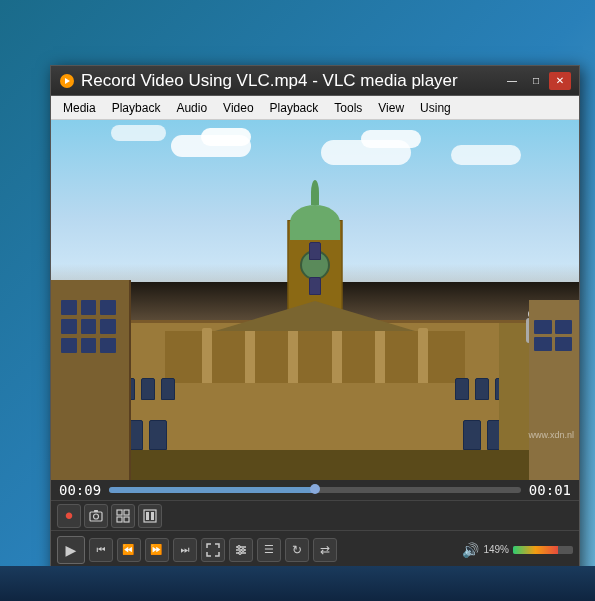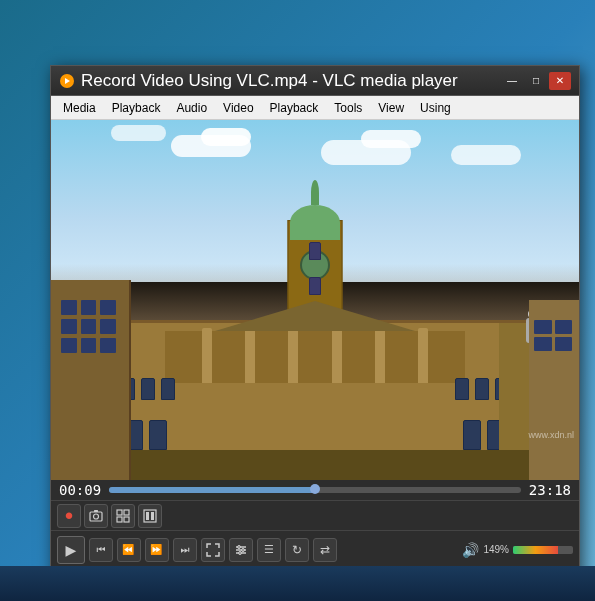--- a/index.html
+++ b/index.html
@@ -415,21 +415,21 @@
         <div class="watermark">www.xdn.nl</div>
       </div>
     </div>
 
     <div class="seek-area">
       <span class="time-label">00:09</span>
       <div class="seek-bar-container">
         <div class="seek-bar-fill"></div>
         <div class="seek-bar-handle"></div>
       </div>
-      <span class="time-label">23:18</span>
+      <span class="time-label">00:01</span>
     </div>
 
     <div class="controls-row1">
 
       <div class="ctrl-btn" style="color:#e74c3c;font-size:14px;">⏺</div>
 
       <div class="ctrl-btn" style="font-size:11px;">
         <svg width="14" height="14" viewBox="0 0 14 14">
             <rect x="1" y="3" width="12" height="9" rx="1" fill="none" stroke="#ccc" stroke-width="1.2"></rect>
             <circle cx="7" cy="7.5" r="2.5" fill="none" stroke="#ccc" stroke-width="1.2"></circle>

